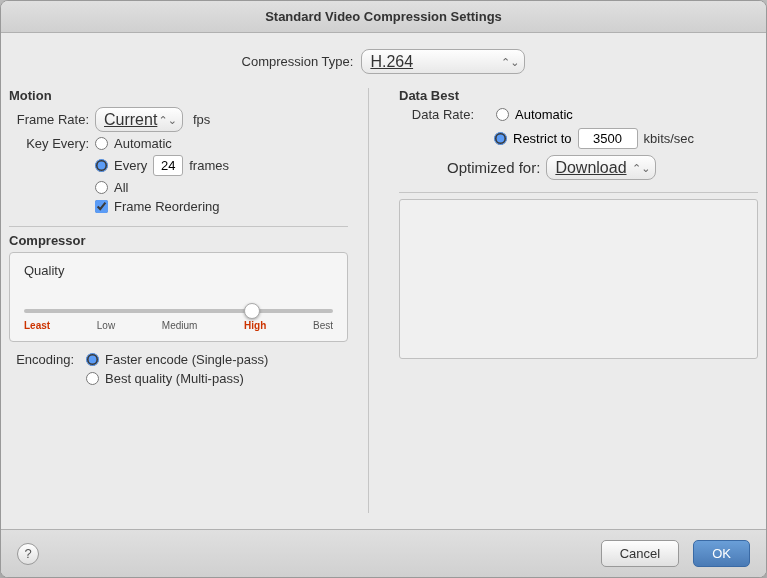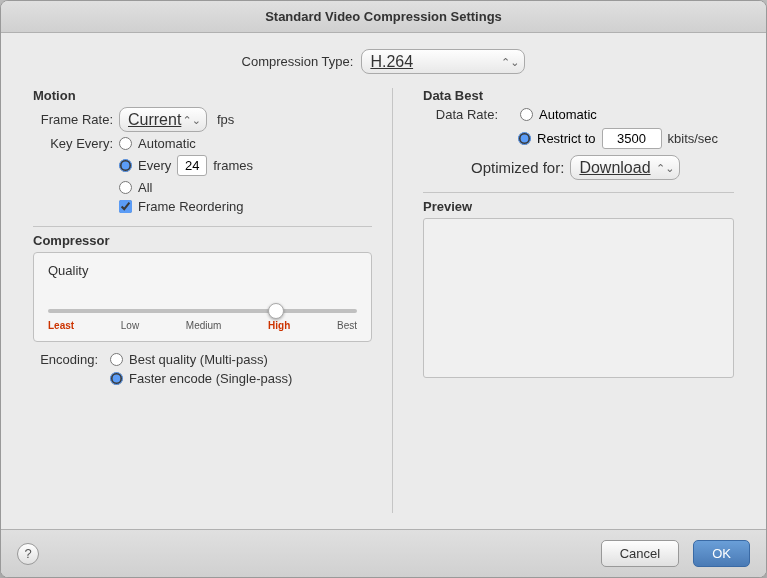--- a/index.html
+++ b/index.html
@@ -33,21 +33,21 @@
       padding: 8px 16px;
       text-align: center;
       font-size: 13px;
       font-weight: 600;
       color: #333;
       flex-shrink: 0;
     }
 
     .content {
       flex: 1;
-      padding: 16px 32px;
+      padding: 16px 8px;
       display: flex;
       flex-direction: column;
       gap: 0;
     }
 
     .compression-type-row {
       display: flex;
       align-items: center;
       justify-content: center;
       margin-bottom: 14px;
@@ -434,26 +434,26 @@
               <span class="highlight">High</span>
               <span>Best</span>
             </div>
           </div>
 
           <div class="encoding-section">
             <div class="field-row" style="align-items: flex-start; margin-top: 10px;">
               <span class="encoding-label">Encoding:</span>
               <div style="display:flex;flex-direction:column;gap:4px;margin-left:6px;">
                 <div class="radio-row">
+                  <input type="radio" name="encoding" id="enc-faster" checked="" style="">
+                  <label for="enc-faster">Faster encode (Single-pass)</label>
+                </div>
+                <div class="radio-row">
                   <input type="radio" name="encoding" id="enc-best" style="">
                   <label for="enc-best">Best quality (Multi-pass)</label>
-                </div>
-                <div class="radio-row">
-                  <input type="radio" name="encoding" id="enc-faster" checked="" style="">
-                  <label for="enc-faster">Faster encode (Single-pass)</label>
                 </div>
               </div>
             </div>
           </div>
         </div>
 
       </div>
 
       <div class="right-panel">
 
@@ -483,21 +483,20 @@
                 <option>CD-ROM</option>
               </select>
               <span class="select-arrow">⌃⌄</span>
             </div>
           </div>
         </div>
 
         <hr class="section-divider" style="margin-top:12px;">
 
         <div>
-          <div class="section-header">Preview</div>
           <div style="width:100%;height:160px;background:#f0f0f0;border:1px solid #c0c0c0;border-radius:3px;"></div>
         </div>
 
       </div>
     </div>
   </div>
 
   <div class="bottom-bar">
     <button class="help-btn">?</button>
     <div class="btn-group">

